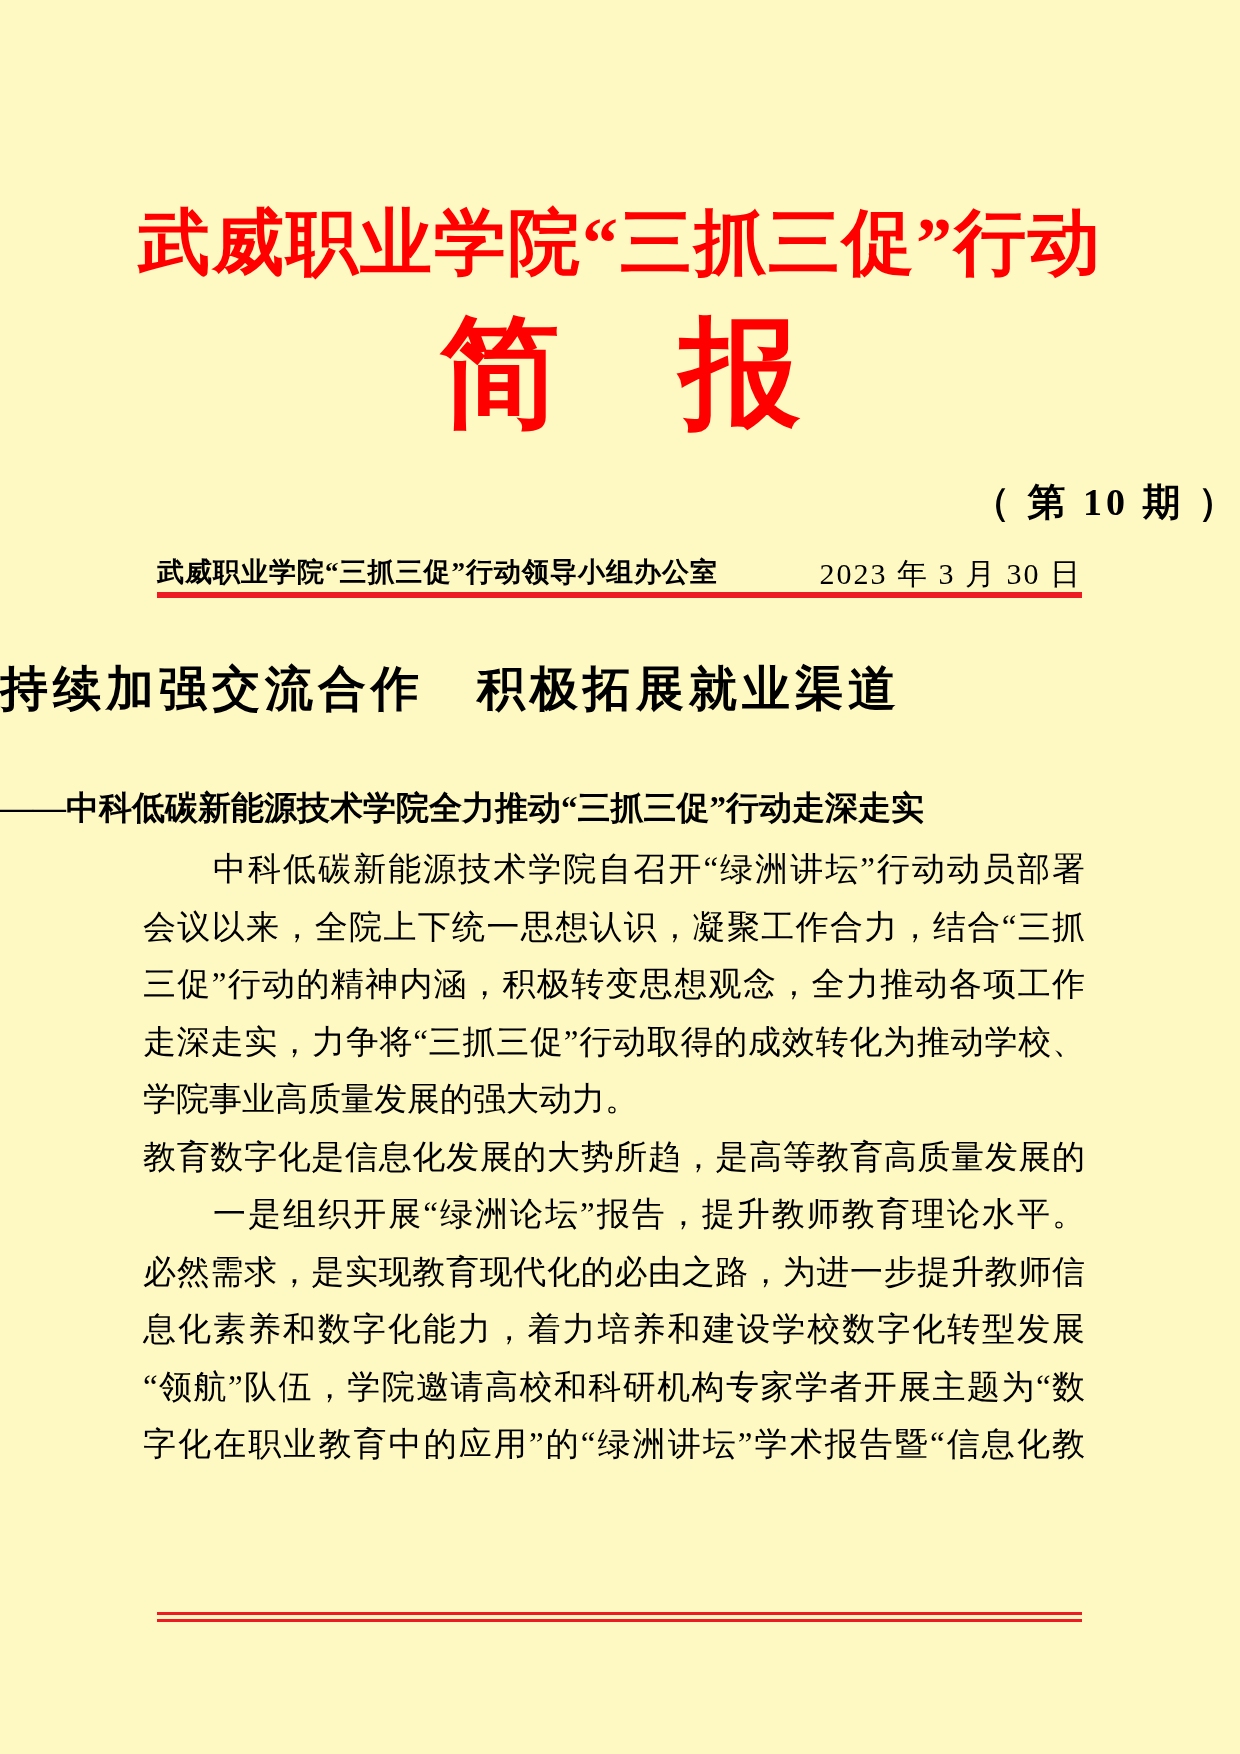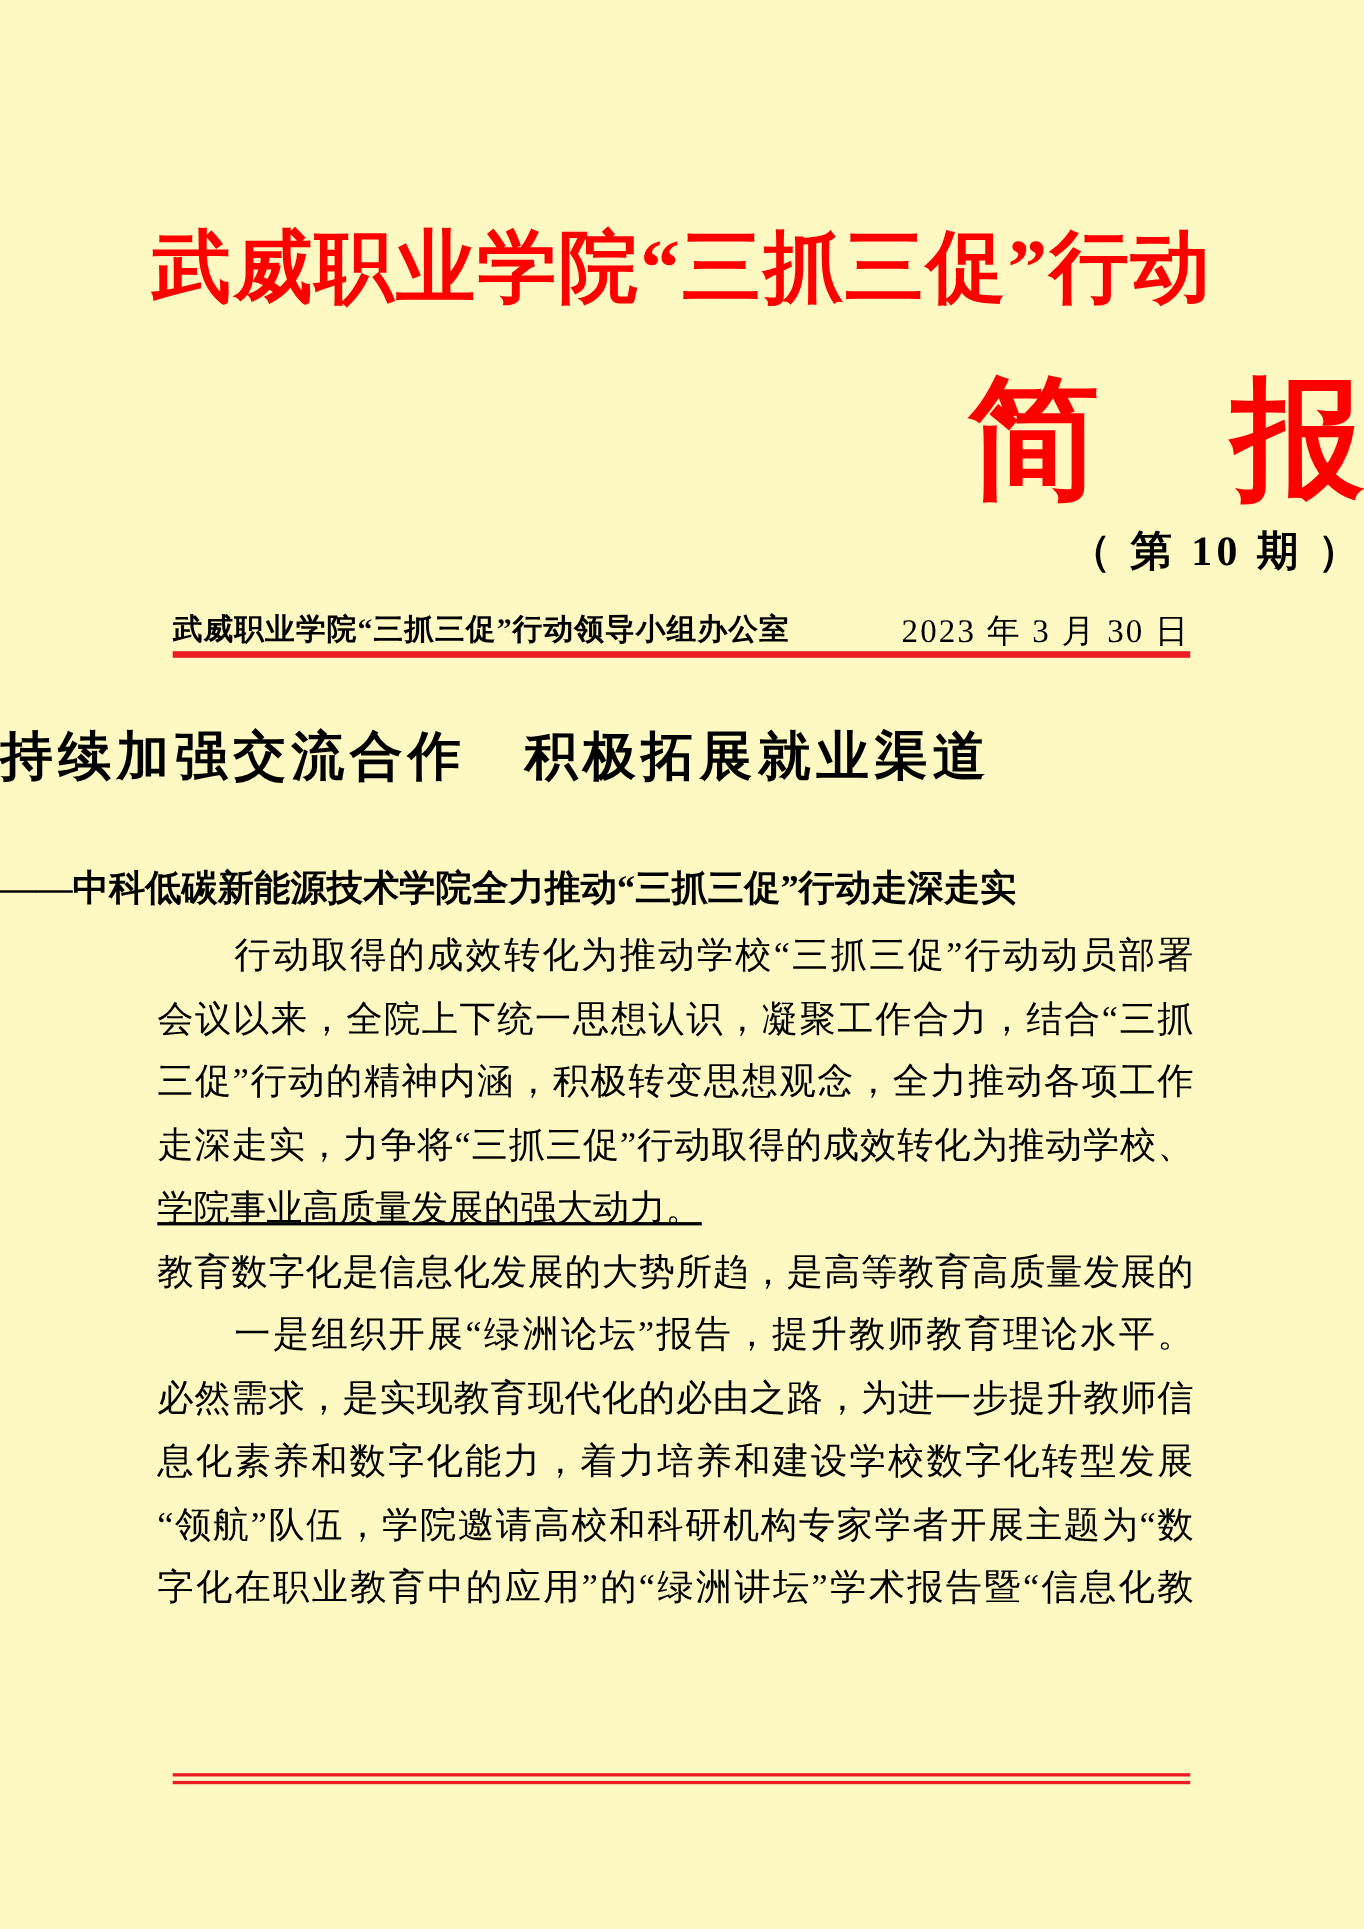--- a/index.html
+++ b/index.html
@@ -16,22 +16,22 @@
   .org-title{
     position:absolute;top:202px;left:0;width:100%;
     text-align:center;
     font-size:72px;font-weight:bold;
     color:#ff0000;
     line-height:1.15;
     letter-spacing:2px;
     white-space:nowrap;
   }
   .bulletin-title{
-    position:absolute;top:340px;left:0;width:100%;
-    text-align:right;
+    position:absolute;top:314px;left:0;width:100%;
+    text-align:center;
     font-size:120px;font-weight:bold;
     color:#ff0000;
     line-height:1.0;
     white-space:nowrap;
   }
   .issue-number{
     position:absolute;top:482px;left:0;width:100%;
     text-align:right;
     font-size:38px;font-weight:bold;
     letter-spacing:4px;
@@ -82,21 +82,20 @@
     height:57.5px;
     line-height:57.5px;
     font-size:33px;
     text-align:justify;
     text-align-last:justify;
     white-space:nowrap;
     overflow:visible;
   }
   .bline.endline{
     text-align-last:left;
-    text-decoration:underline;
   }
   
   .rule-bottom-1{
     position:absolute;top:1612px;left:157px;width:925px;height:3px;
     background:#ed1c24;
   }
   .rule-bottom-2{
     position:absolute;top:1619px;left:157px;width:925px;height:3px;
     background:#ed1c24;
   }
@@ -118,21 +117,21 @@
   </div>
 
   <div class="rule-thick"></div>
 
   <div class="headline">持续加强交流合作　积极拓展就业渠道</div>
 
   <div class="subtitle">——中科低碳新能源技术学院全力推动“三抓三促”行动走深走实</div>
 
   <div class="body-text">
     <div>
-        <div class="bline">　　行动取得的成效转化为推动学校“三抓三促”行动动员部署</div>
+        <div class="bline">　　中科低碳新能源技术学院自召开“绿洲讲坛”行动动员部署</div>
         <div class="bline">会议以来，全院上下统一思想认识，凝聚工作合力，结合“三抓</div>
         <div class="bline">三促”行动的精神内涵，积极转变思想观念，全力推动各项工作</div>
         <div class="bline">走深走实，力争将“三抓三促”行动取得的成效转化为推动学校、</div>
         <div class="bline endline">学院事业高质量发展的强大动力。</div>
       </div>
     <div>
         <div class="bline">教育数字化是信息化发展的大势所趋，是高等教育高质量发展的</div>
         <div class="bline">　　一是组织开展“绿洲论坛”报告，提升教师教育理论水平。</div>
         <div class="bline">必然需求，是实现教育现代化的必由之路，为进一步提升教师信</div>
         <div class="bline">息化素养和数字化能力，着力培养和建设学校数字化转型发展</div>

